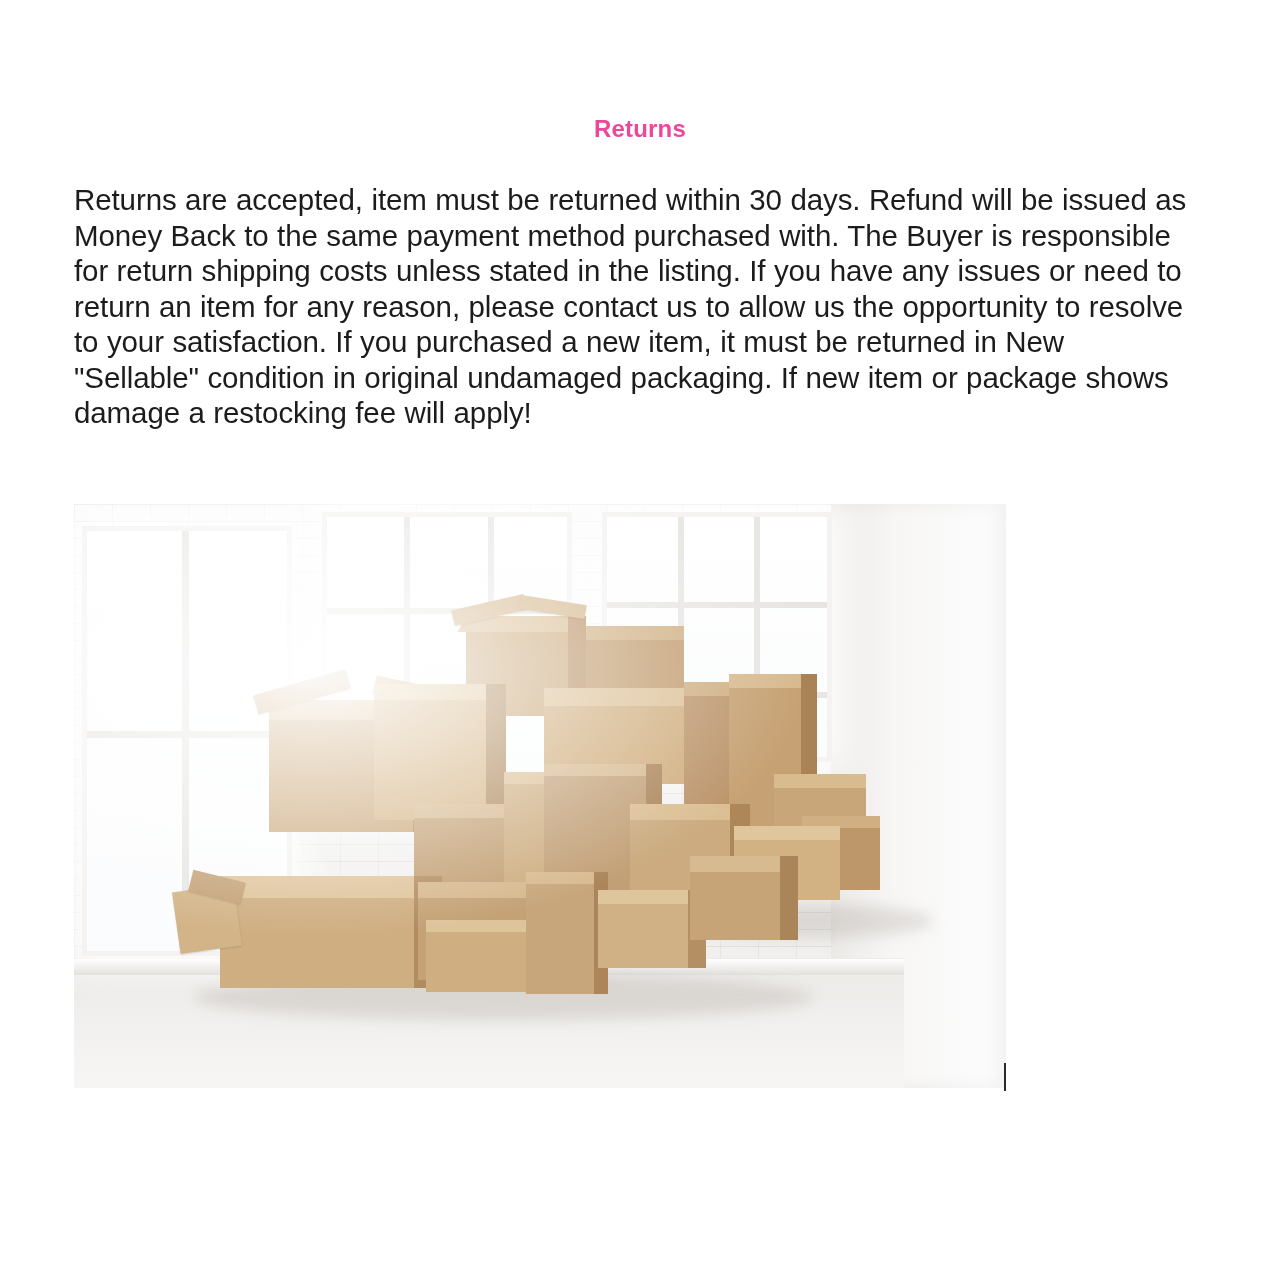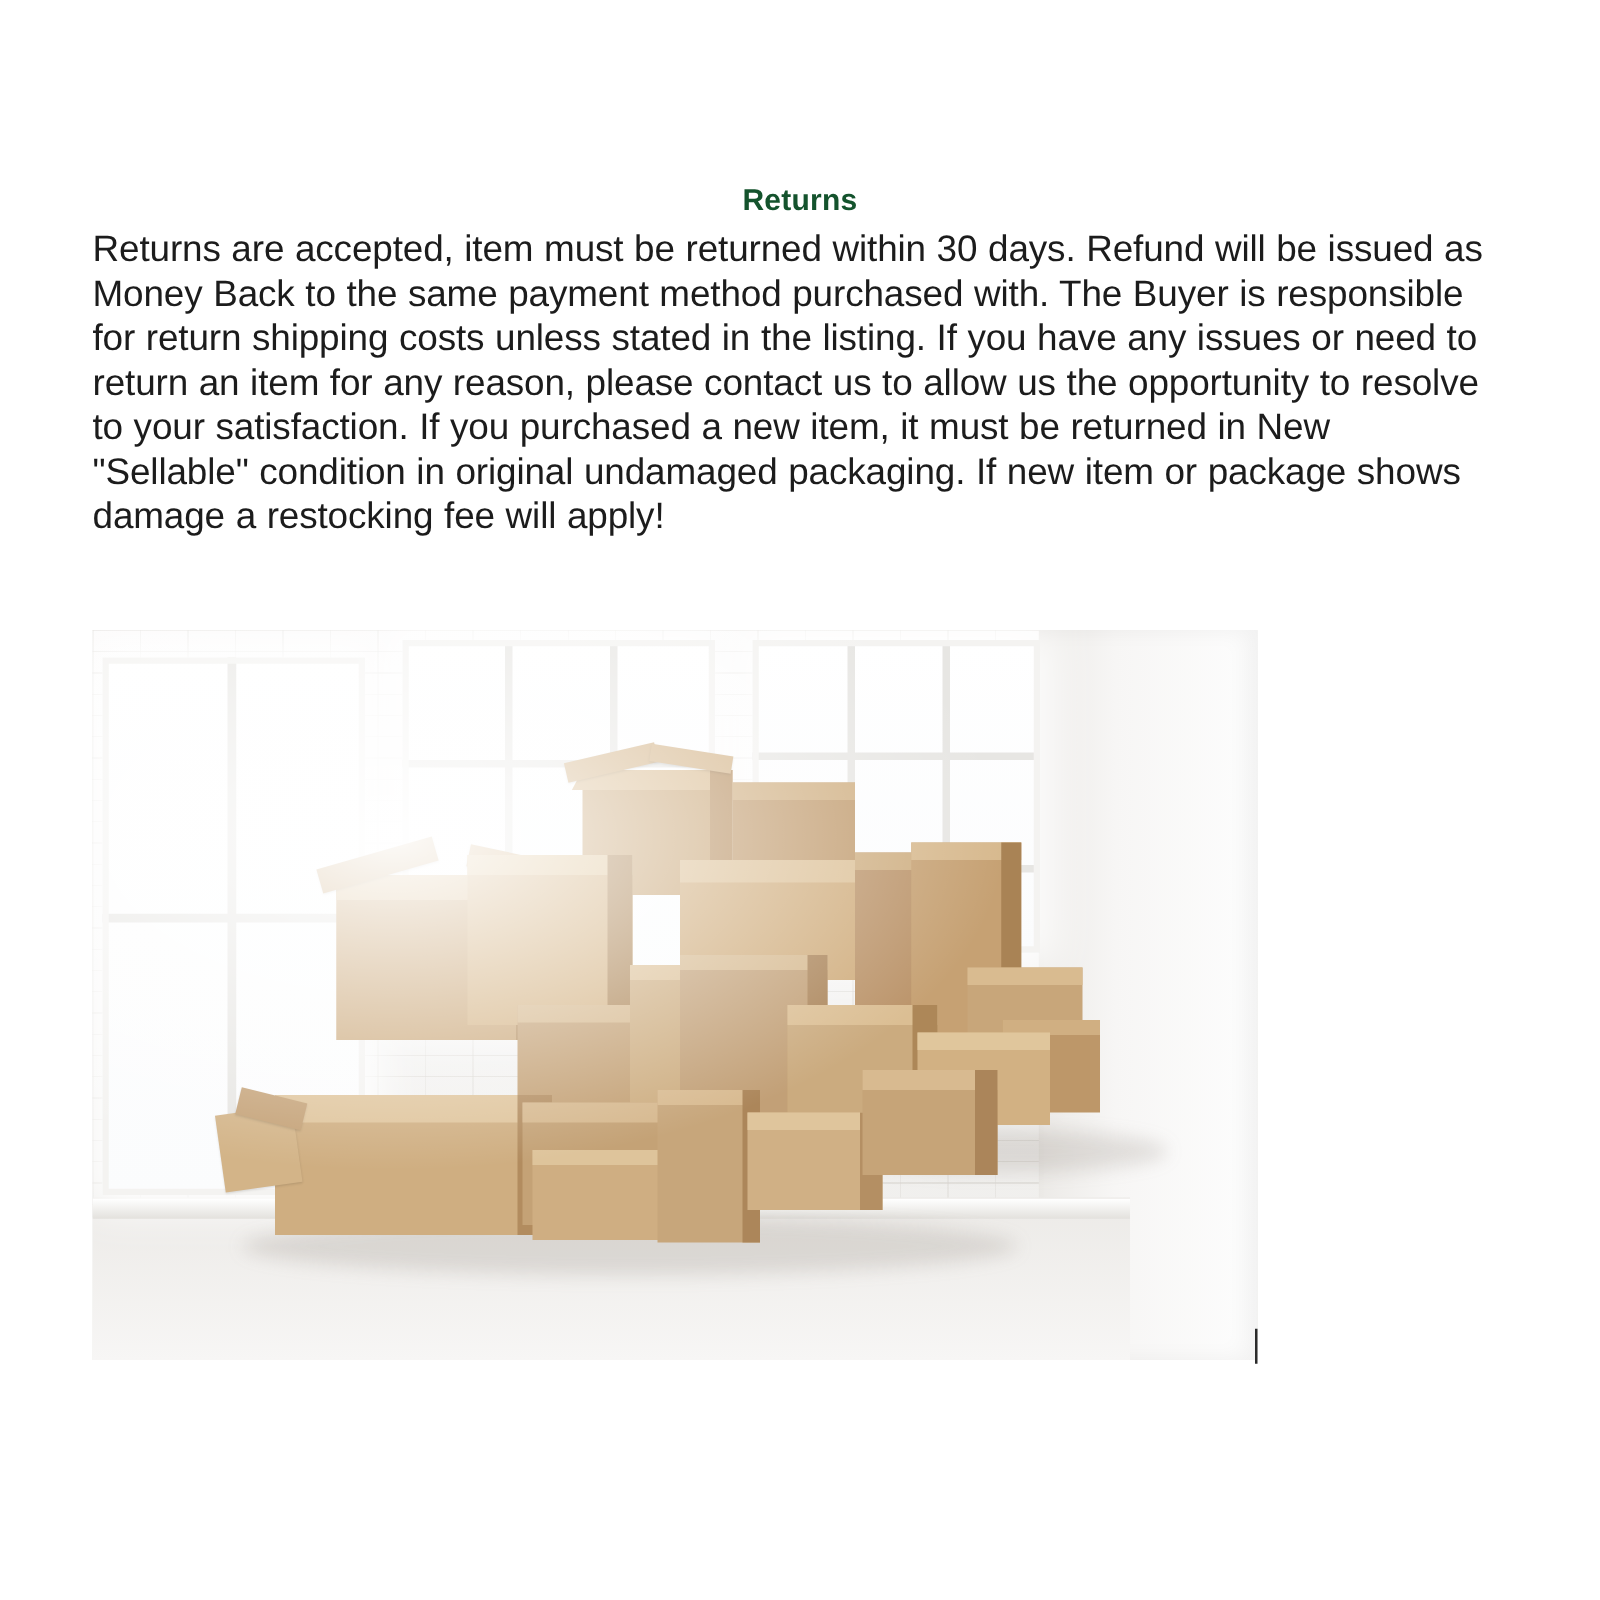--- a/index.html
+++ b/index.html
@@ -23,22 +23,21 @@
   }
   .doc-title {
     position: absolute;
     top: 115px;
     left: 0;
     width: 1280px;
     text-align: center;
     font-size: 24px;
     font-weight: bold;
     letter-spacing: 0.2px;
-    color: #14532d;
-    margin-top: 32px;
+    color: #ec4899;
   }
   .doc-body {
     position: absolute;
     top: 182px;
     left: 74px;
     width: 1120px;
     font-size: 29.5px;
     line-height: 35.5px;
     color: #1c1c1c;
     letter-spacing: -0.1px;

